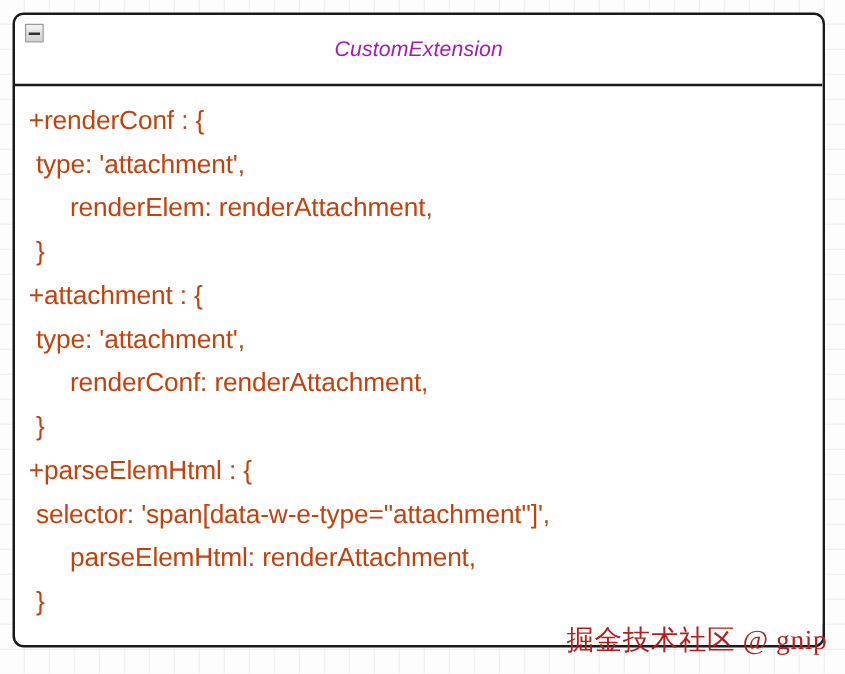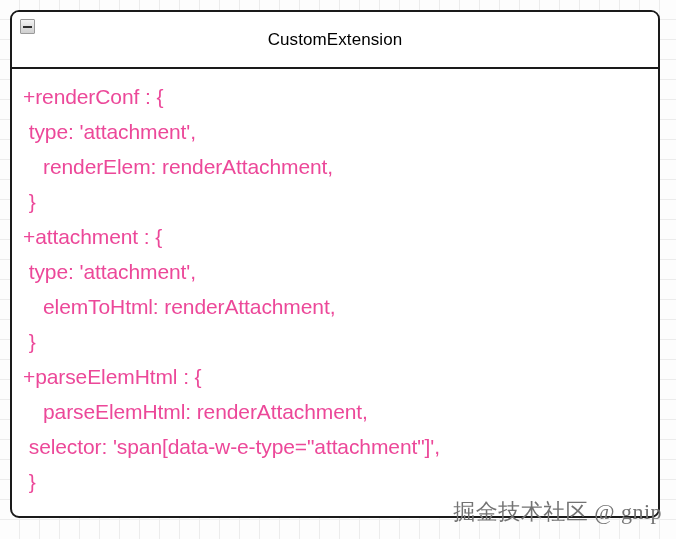--- a/index.html
+++ b/index.html
@@ -49,23 +49,24 @@
     box-sizing: border-box;
     border-bottom: 2px solid #1a1a1a;
     display: flex;
     align-items: center;
     justify-content: center;
     background: #ffffff;
   }
 
   #class-title {
     font-size: 17px;
-    color: #000000;
+    color: #a21caf;
     letter-spacing: 0.1px;
     white-space: nowrap;
+    font-style: italic;
   }
 
   
   #collapse-toggle {
     position: absolute;
     left: 8px;
     top: 7px;
     width: 15px;
     height: 15px;
     box-sizing: border-box;
@@ -85,37 +86,37 @@
 
   
   #class-body {
     padding: 10px 0 0 0;
     background: #ffffff;
   }
   .attr-line {
     font-size: 21px;
     line-height: 35px;
     height: 35px;
-    color: #ec4899;
+    color: #c2410c;
     white-space: pre;
     padding-left: 11px;
     letter-spacing: -0.1px;
   }
   .attr-line.indent-2 {
-    padding-left: 31px;
+    padding-left: 44px;
   }
 
   
   #watermark {
     position: absolute;
     right: 14px;
     bottom: 12px;
     font-family: "Liberation Serif", serif;
     font-size: 22px;
-    color: #737373;
+    color: #b91c1c;
     white-space: nowrap;
     letter-spacing: 0.5px;
     pointer-events: none;
   }
 </style>
 </head>
 <body>
 
 <div id="canvas-grid"></div>
 
@@ -128,23 +129,23 @@
     <div id="class-title">CustomExtension</div>
   </div>
 
   <div id="class-body">
     <div class="attr-line">+renderConf : {</div>
     <div class="attr-line"> type: 'attachment',</div>
     <div class="attr-line indent-2">renderElem: renderAttachment,</div>
     <div class="attr-line"> }</div>
     <div class="attr-line">+attachment : {</div>
     <div class="attr-line"> type: 'attachment',</div>
-    <div class="attr-line indent-2">elemToHtml: renderAttachment,</div>
+    <div class="attr-line indent-2">renderConf: renderAttachment,</div>
     <div class="attr-line"> }</div>
     <div class="attr-line">+parseElemHtml : {</div>
+    <div class="attr-line"> selector: 'span[data-w-e-type="attachment"]',</div>
     <div class="attr-line indent-2">parseElemHtml: renderAttachment,</div>
-    <div class="attr-line"> selector: 'span[data-w-e-type="attachment"]',</div>
     <div class="attr-line"> }</div>
   </div>
 
 </div>
 
 <div id="watermark">掘金技术社区 @ gnip</div>
 
 </body></html>

